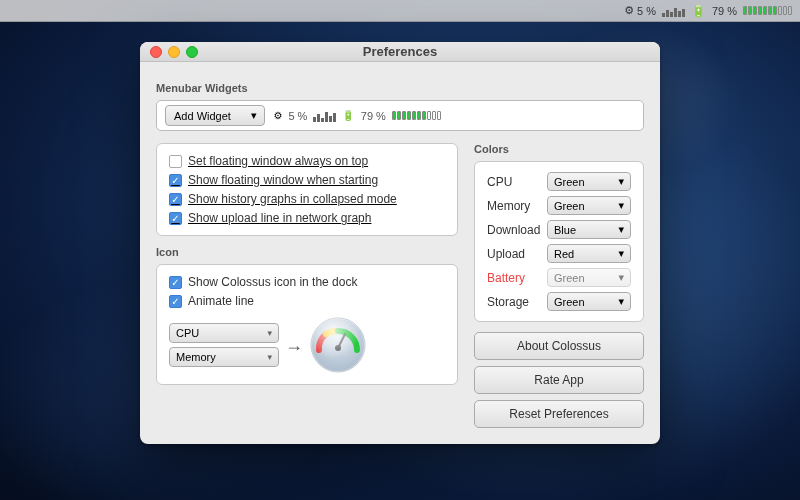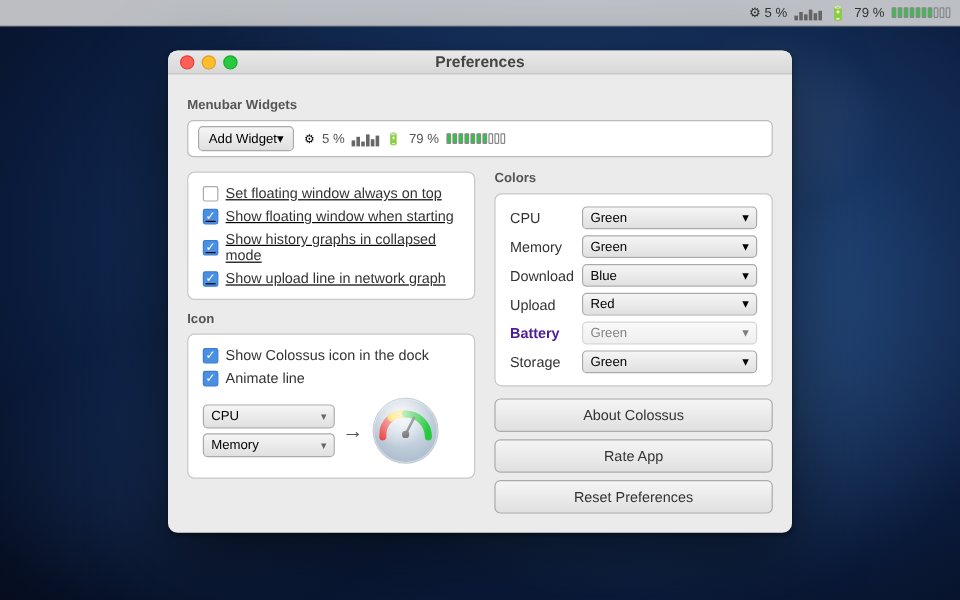--- a/index.html
+++ b/index.html
@@ -125,21 +125,21 @@
 
     .add-widget-btn {
       background: linear-gradient(to bottom, #f5f5f5, #e0e0e0);
       border: 1px solid #aaa;
       border-radius: 4px;
       padding: 3px 8px;
       font-size: 11px;
       cursor: pointer;
       display: flex;
       align-items: center;
-      gap: 0;
+      gap: 20px;
       white-space: nowrap;
     }
 
     .widget-preview {
       display: flex;
       align-items: center;
       gap: 6px;
       flex: 1;
     }
 
@@ -174,21 +174,21 @@
     .two-col {
       display: flex;
       gap: 16px;
     }
 
     .left-col {
       flex: 1;
     }
 
     .right-col {
-      width: 232px;
+      width: 170px;
     }
 
     
     .settings-group {
       border: 1px solid #c8c8c8;
       border-radius: 6px;
       background: white;
       padding: 10px 12px;
       margin-bottom: 10px;
       text-decoration: underline;
@@ -297,21 +297,21 @@
     }
 
     .color-row:last-child { margin-bottom: 0; }
 
     .color-label {
       width: 60px;
       color: #333;
       font-weight: 500;
     }
 
-    .color-label.disabled { color: #4c1d95; font-weight: bold; }
+    .color-label.disabled { color: #ef4444; }
 
     .color-select {
       background: linear-gradient(to bottom, #f5f5f5, #e0e0e0);
       border: 1px solid #aaa;
       border-radius: 4px;
       padding: 2px 6px;
       font-size: 11px;
       flex: 1;
       display: flex;
       align-items: center;

